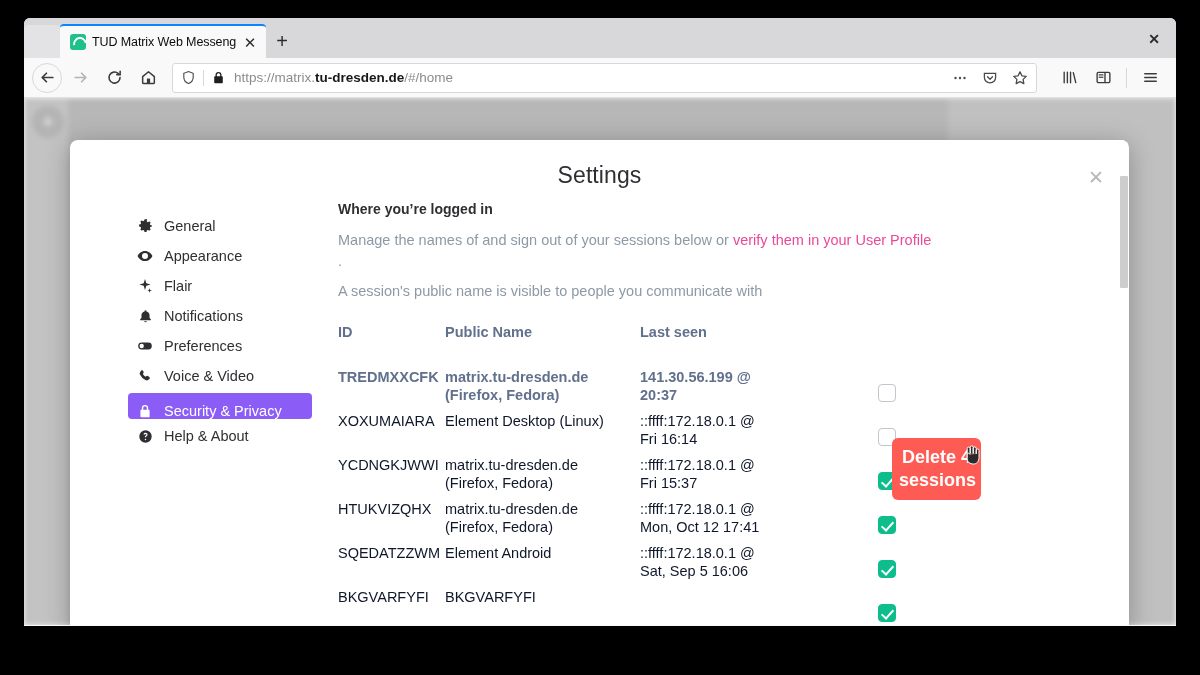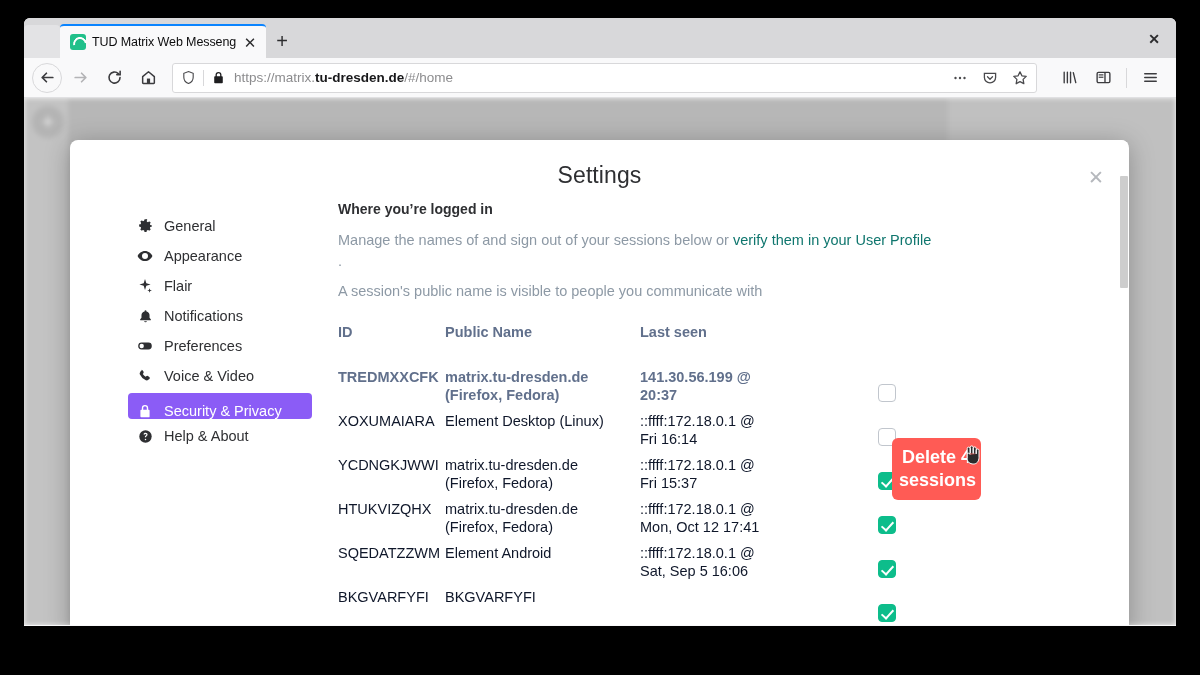--- a/index.html
+++ b/index.html
@@ -229,21 +229,21 @@
   #content-heading {
     font-size: 14px; font-weight: 700; color: #2e2f32;
     margin: 0 0 13px 0;
   }
   .content-para {
     font-size: 14.5px; color: #8d99a5;
     line-height: 1.42;
     margin-bottom: 10px;
     max-width: 680px;
   }
-  #verify-link { color: #0f766e; text-decoration: none; cursor: pointer; }
+  #verify-link { color: #ec4899; text-decoration: none; cursor: pointer; }
   #para-note { margin-bottom: 22px; }
 
   
   #sessions-table { width: 560px; }
   .table-header-row {
     display: flex; align-items: flex-start;
     font-size: 14.5px; font-weight: 700; color: #61708c;
     height: 44px;
   }
   .col-id { width: 107px; flex: 0 0 107px; }

